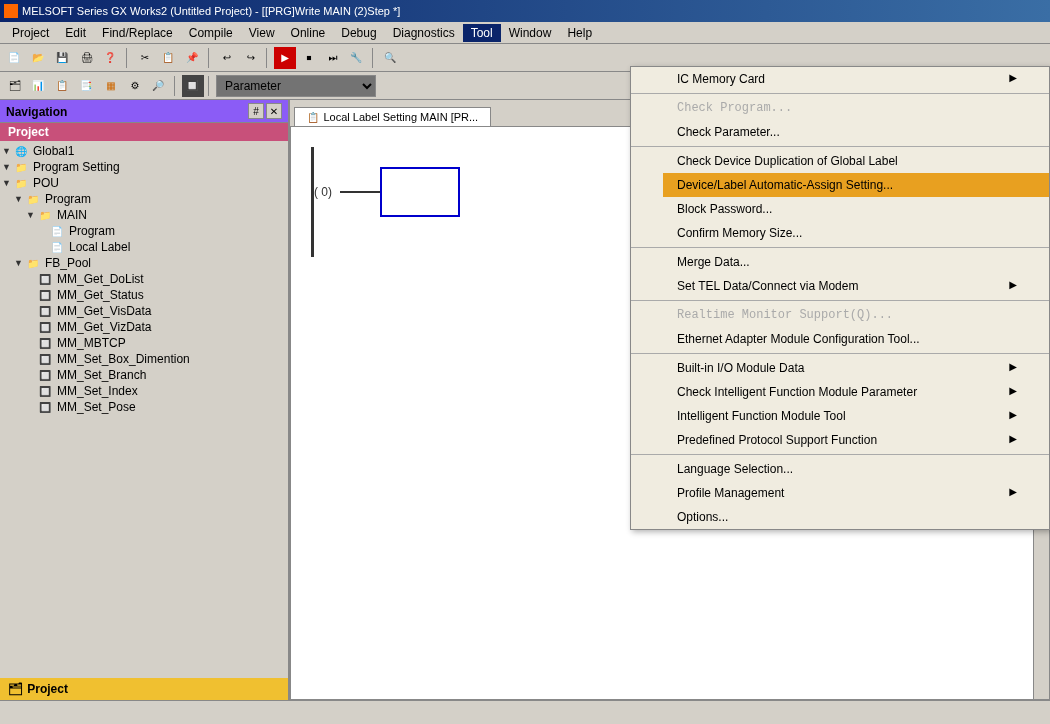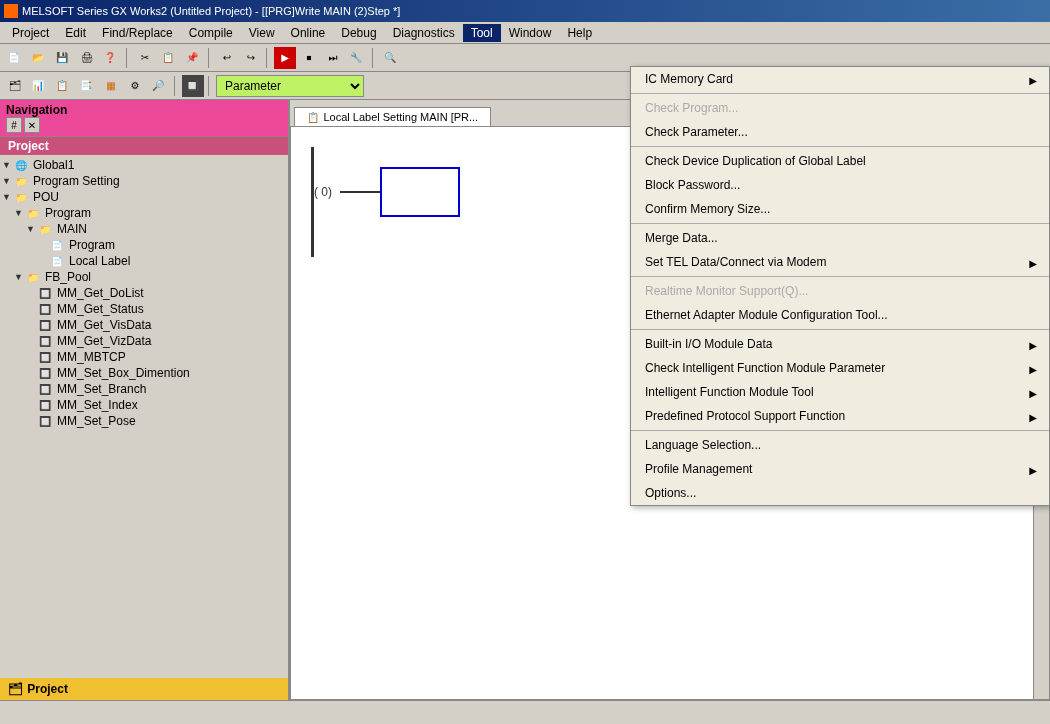--- a/index.html
+++ b/index.html
@@ -82,50 +82,49 @@
       display: flex;
       align-items: center;
       padding: 2px 4px;
       border-bottom: 1px solid #888;
       gap: 2px;
     }
 
     
     .param-select {
       height: 22px;
-      width: 148px;
-      font-size: 12px;
-      background: #bef264;
+      width: 160px;
+      font-size: 12px;
+      background: #737373;
       border: 1px solid #888;
       padding: 0 4px;
     }
 
     
     #main-layout {
       display: flex;
       height: calc(724px - 22px - 22px - 28px - 28px - 24px);
     }
 
     
     #nav-panel {
       width: 290px;
       background: #d4d0c8;
       border-right: 2px solid #888;
       display: flex;
       flex-direction: column;
     }
     #nav-header {
-      background: #ec4899;
+      background: #8b5cf6;
       padding: 3px 6px;
       font-size: 12px;
       border-bottom: 1px solid #888;
       display: flex;
-      align-items: flex-start;
+      align-items: flex-end;
       justify-content: space-between;
-      flex-direction: column;
     }
     #nav-header span { font-weight: bold; font-size: 12px; }
     .nav-controls { display: flex; gap: 2px; }
     .nav-btn {
       width: 16px;
       height: 16px;
       font-size: 10px;
       cursor: pointer;
       background: #d4d0c8;
       border: 1px solid #888;
@@ -261,36 +260,38 @@
       position: absolute;
       top: 66px;
       left: 630px;
       width: 420px;
       background: #f0ece0;
       border: 1px solid #888;
       box-shadow: 2px 2px 6px rgba(0,0,0,0.3);
       z-index: 200;
     }
     .dd-item {
-      padding: 5px 12px 5px 14px;
+      padding: 5px 32px 5px 14px;
       cursor: pointer;
       font-size: 12px;
       display: flex;
-      align-items: flex-end;
+      align-items: flex-start;
       justify-content: space-between;
       white-space: nowrap;
       color: #000;
+      margin-left: 32px;
     }
     .dd-item.highlighted {
       background: #e8a020;
       color: black;
     }
     .dd-item.disabled {
       color: #aaa;
       cursor: default;
+      font-family: Liberation Mono, monospace;
     }
     .dd-sep {
       height: 1px;
       background: #aaa;
       margin: 2px 0;
     }
     .dd-arrow {
       font-size: 10px;
       margin-left: 8px;
     }
@@ -513,20 +514,23 @@
     <div class="dd-item disabled">
       <span>Check Program...</span>
     </div>
     <div class="dd-item">
       <span>Check Parameter...</span>
     </div>
     <div class="dd-sep"></div>
     <div class="dd-item">
       <span>Check Device Duplication of Global Label</span>
     </div>
+    <div class="dd-item highlighted">
+      <span>Device/Label Automatic-Assign Setting...</span>
+    </div>
     <div class="dd-item">
       <span>Block Password...</span>
     </div>
     <div class="dd-item">
       <span>Confirm Memory Size...</span>
     </div>
     <div class="dd-sep"></div>
     <div class="dd-item">
       <span>Merge Data...</span>
     </div>

